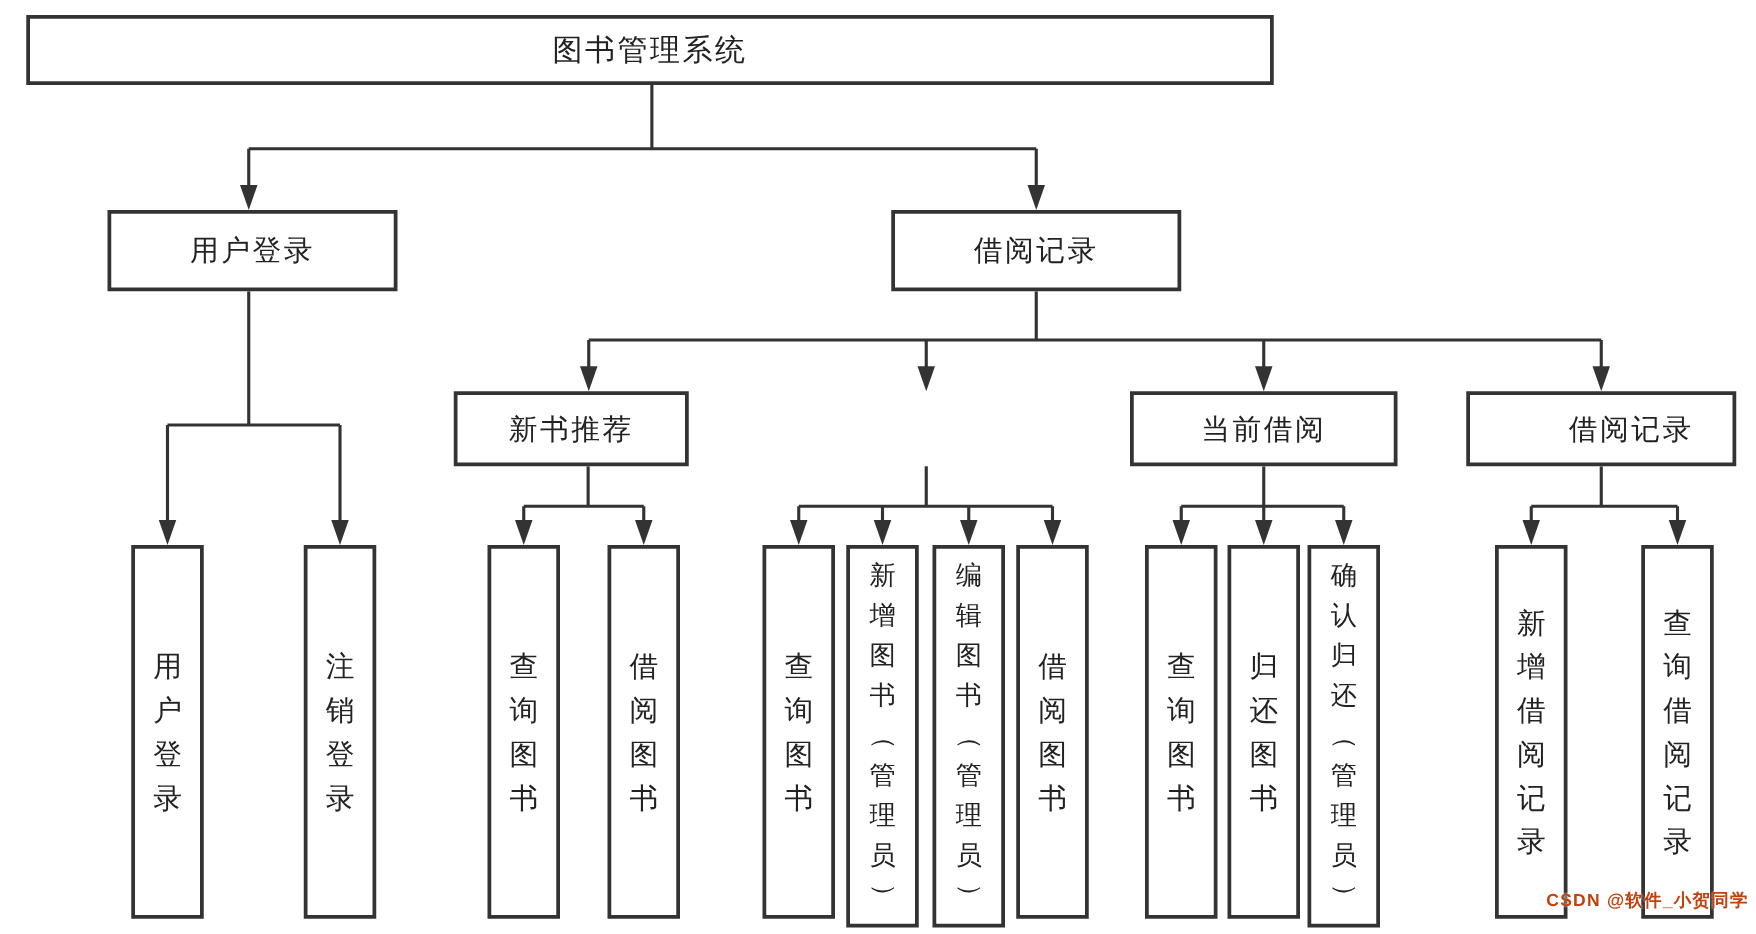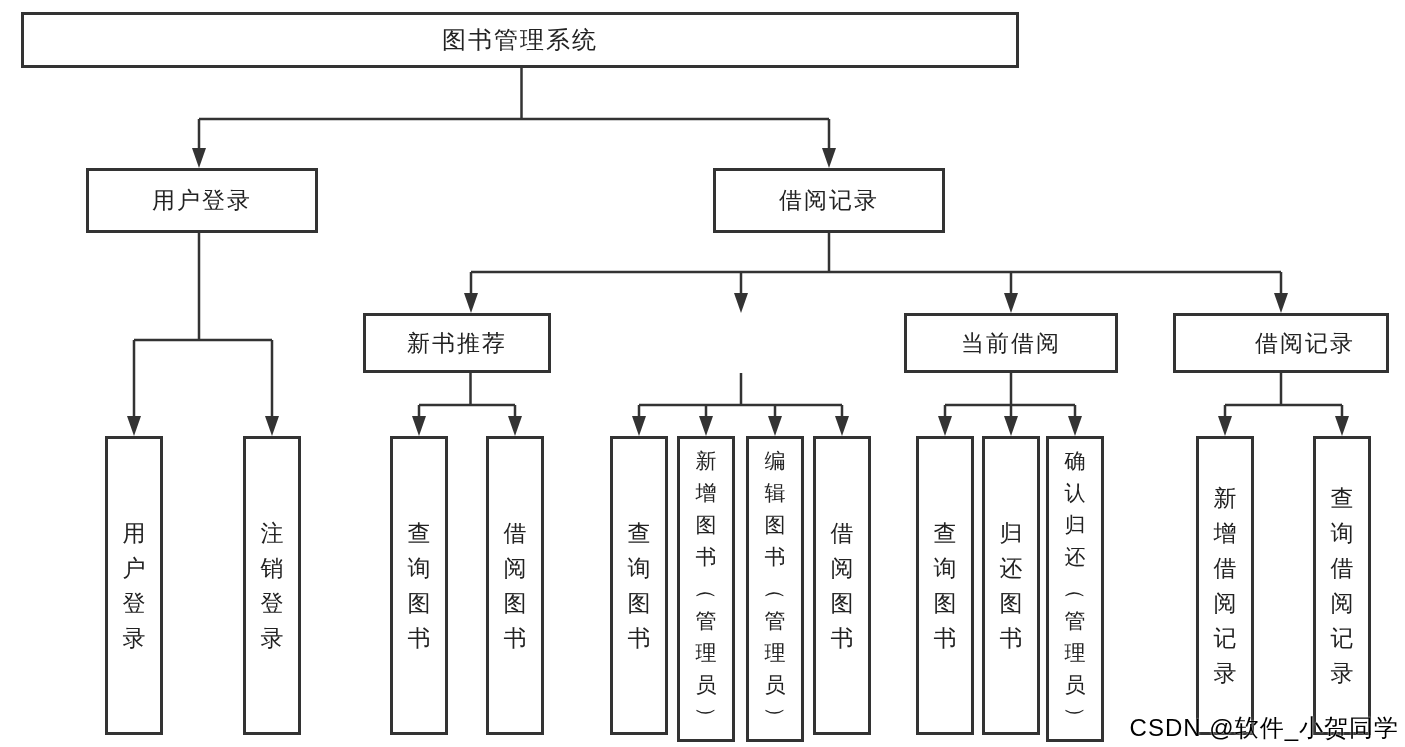--- a/index.html
+++ b/index.html
@@ -24,22 +24,23 @@
     display:flex;flex-direction:column;align-items:center;justify-content:center;
     font-size:23px;color:#222;
     width:58px;height:299px;top:436px;
   }
   .leaf.long{height:306px;}
   .vchar{display:block;height:35px;line-height:35px;text-align:center;}
   .leaf.long .vchar{height:32px;line-height:32px;font-size:21px;}
   .rot{transform:rotate(90deg);}
   .watermark{
     position:absolute;right:6px;top:712px;
-    font-size:24px;color:#000000;letter-spacing:1px;
+    font-size:14px;color:#c2410c;letter-spacing:1px;
     text-shadow:0 0 2px #ffffff;
+    font-weight:bold;
   }
 </style>
 </head>
 <body>
 
 <div id="canvas">
 
   <svg class="connectors" width="1405" height="747" viewBox="0 0 1405 747">
     <g stroke="#333" stroke-width="2.5" fill="none">
 

